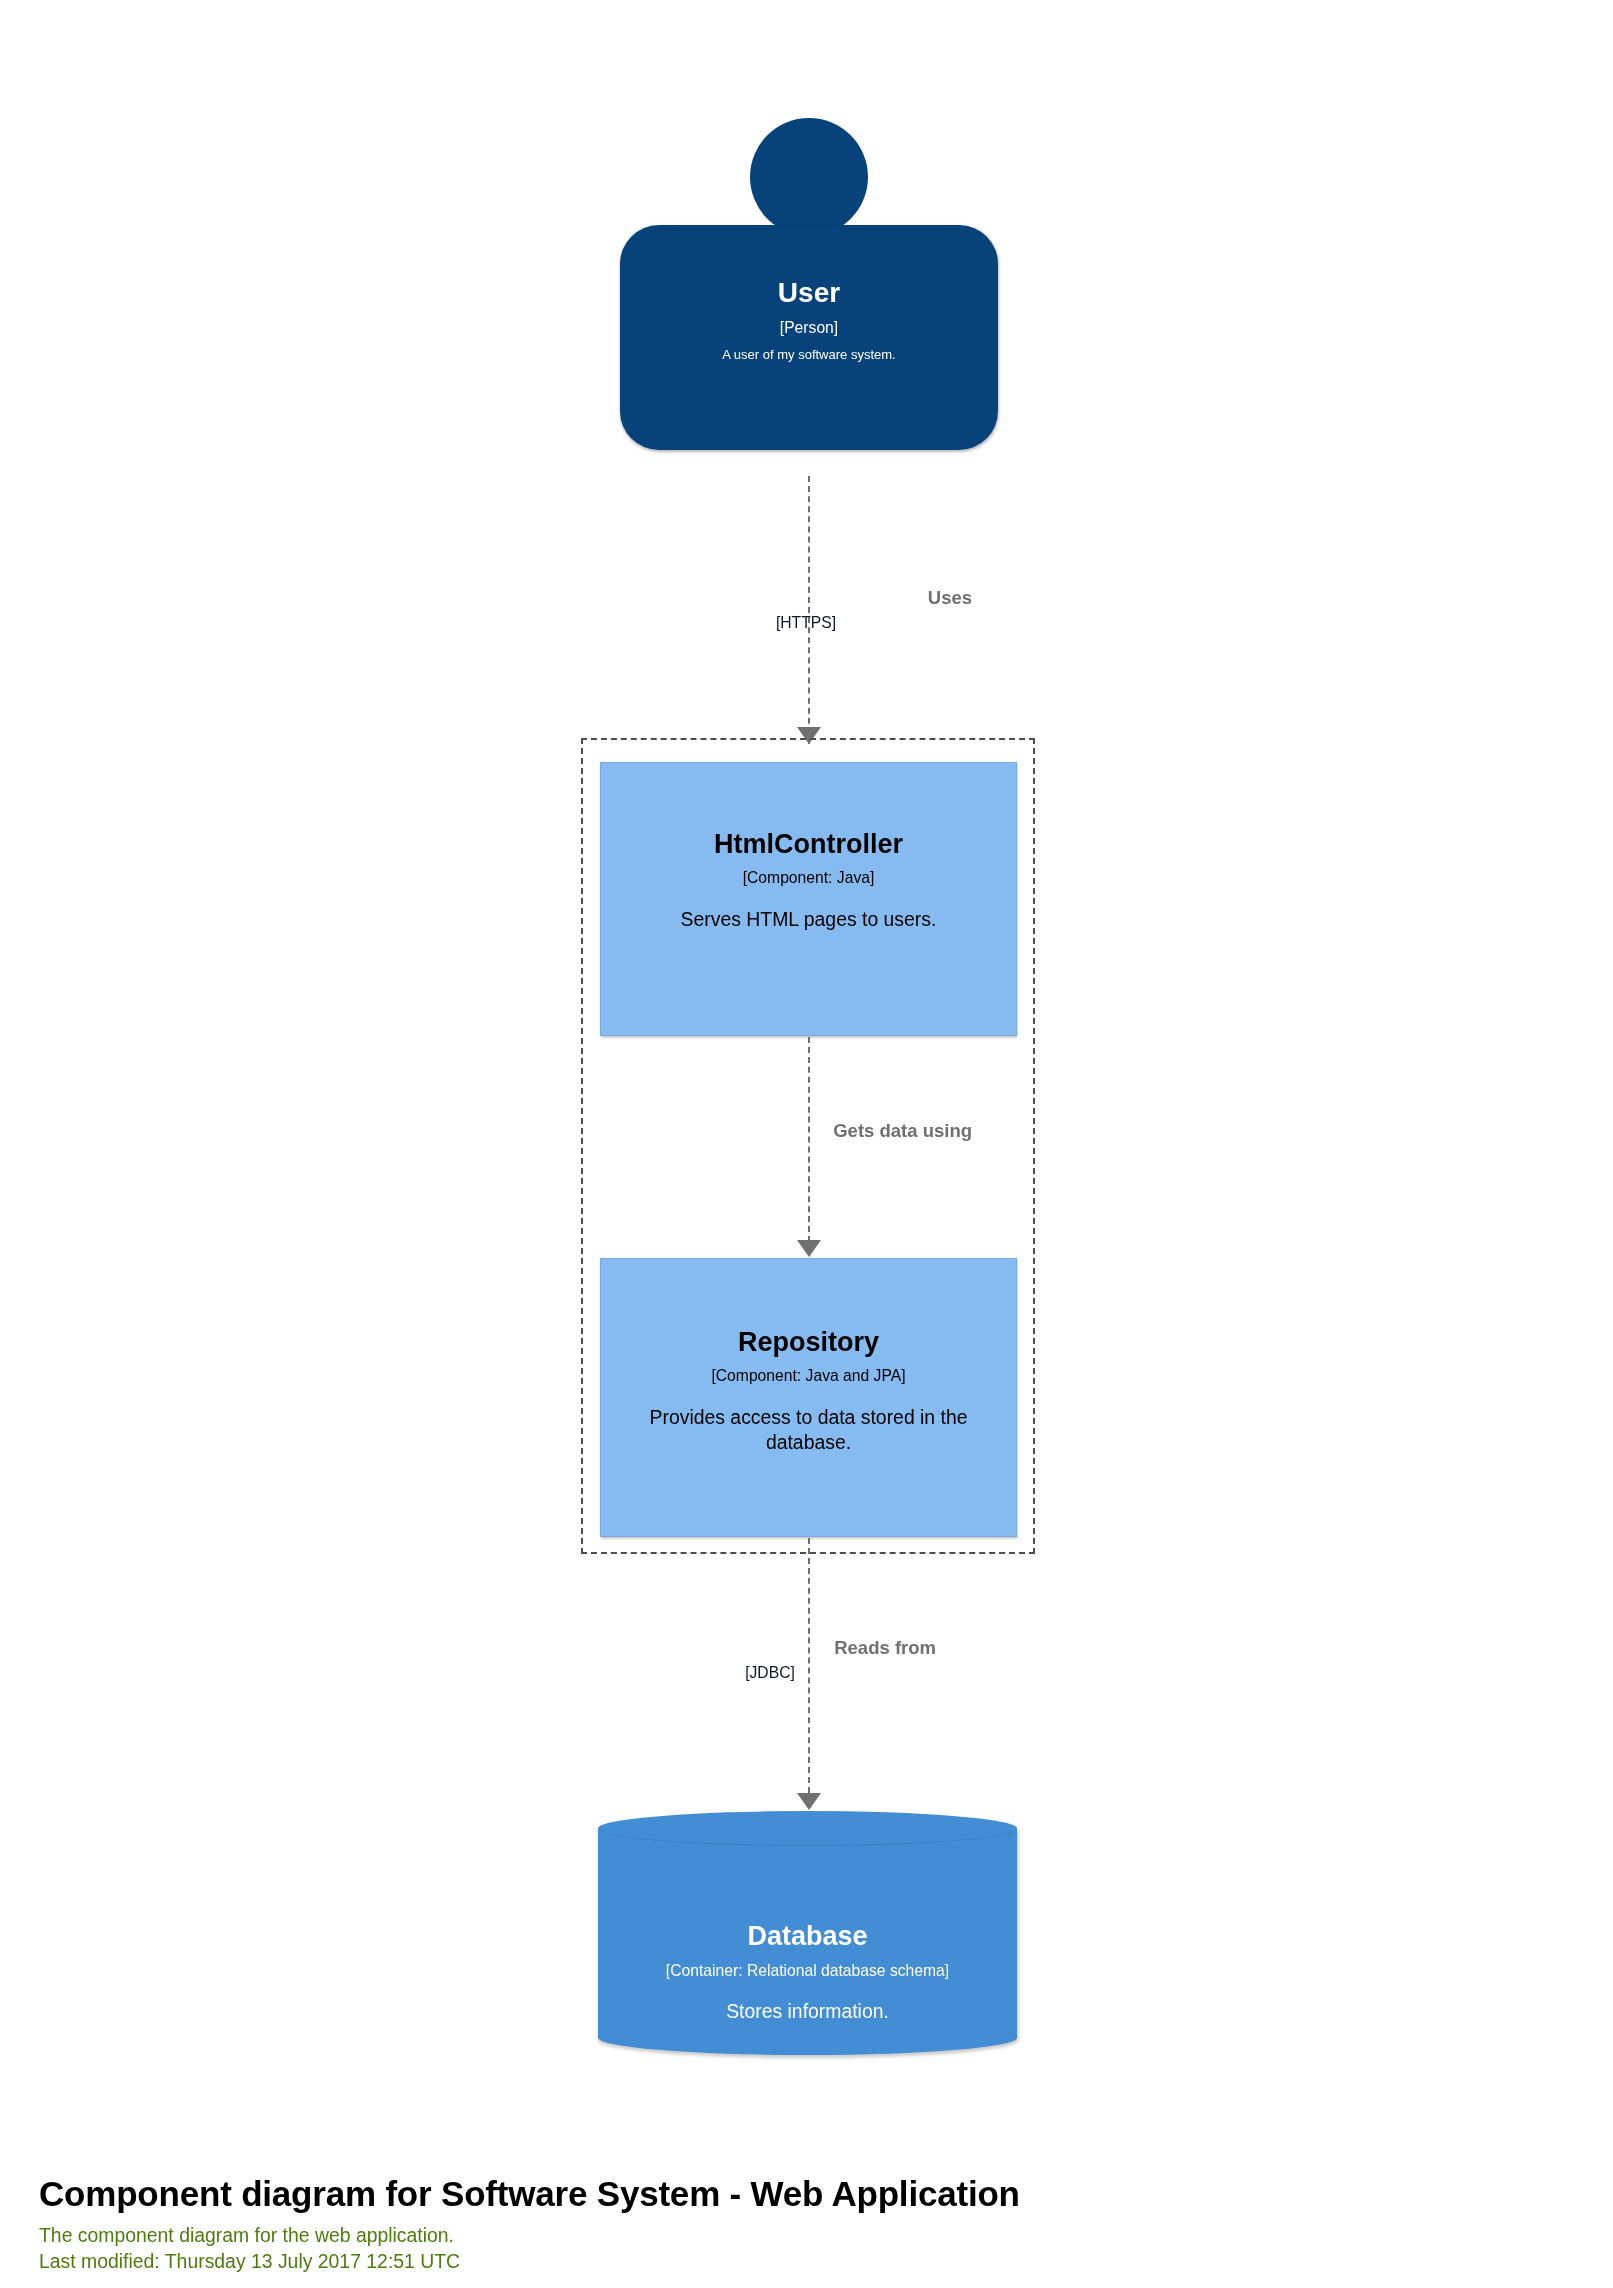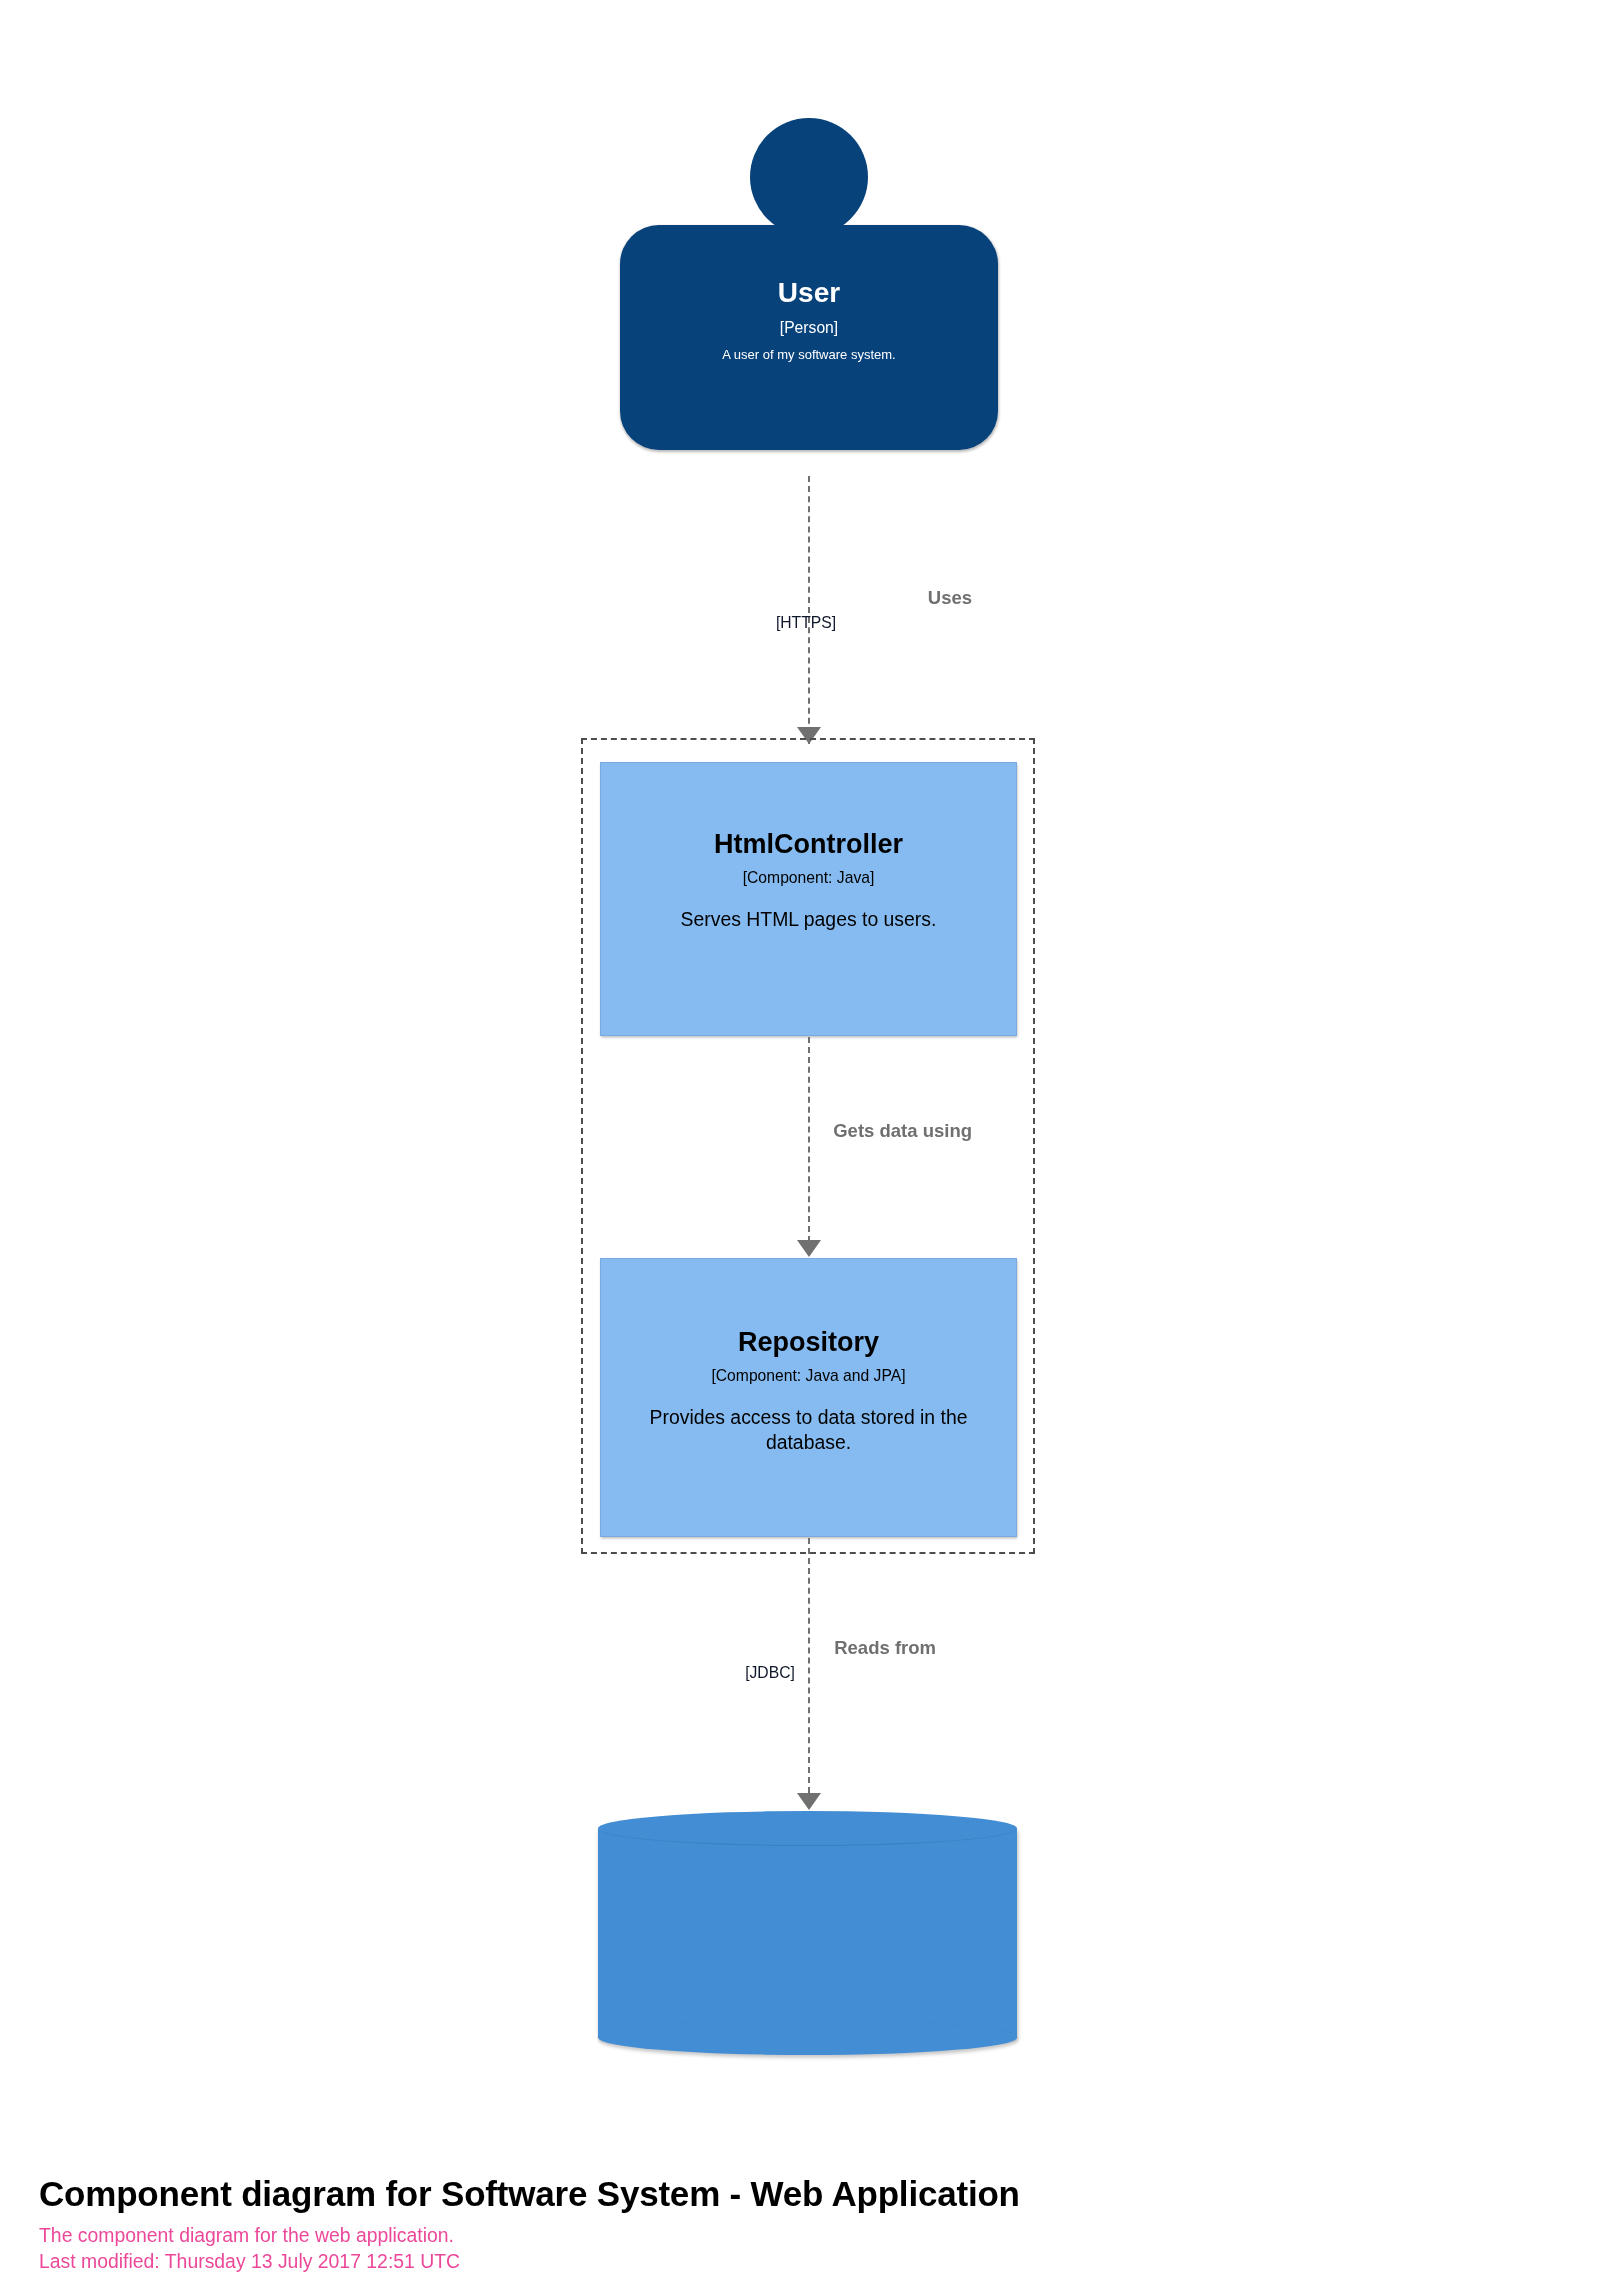--- a/index.html
+++ b/index.html
@@ -229,21 +229,21 @@
   }
   #caption-title {
     font-size: 35px;
     font-weight: bold;
     color: #000000;
     letter-spacing: -0.2px;
   }
   #caption-description,
   #caption-lastmodified {
     font-size: 19.4px;
-    color: #ec4899;
+    color: #4d7c0f;
     line-height: 1.33;
   }
   #caption-description { margin-top: 9.2px; }
 </style>
 </head>
 <body>
 
 <div id="canvas">
 
   <div id="person-user">
@@ -293,20 +293,25 @@
   <div class="arrow-head" id="rel-reads-arrow"></div>
   <div class="rel-label" id="rel-reads-label">
     <div class="rel-desc">Reads from</div>
     <div class="rel-tech">[JDBC]</div>
   </div>
 
   <div id="container-database">
     <div id="db-body"></div>
     <div id="db-bottom"></div>
     <div id="db-top"></div>
+    <div id="db-text">
+      <div class="el-name">Database</div>
+      <div class="el-tech">[Container: Relational database schema]</div>
+      <div class="el-desc">Stores information.</div>
+    </div>
   </div>
 
   <div id="diagram-caption">
     <div id="caption-title">Component diagram for Software System - Web Application</div>
     <div id="caption-description">The component diagram for the web application.</div>
     <div id="caption-lastmodified">Last modified: Thursday 13 July 2017 12:51 UTC</div>
   </div>
 
 </div>
 

